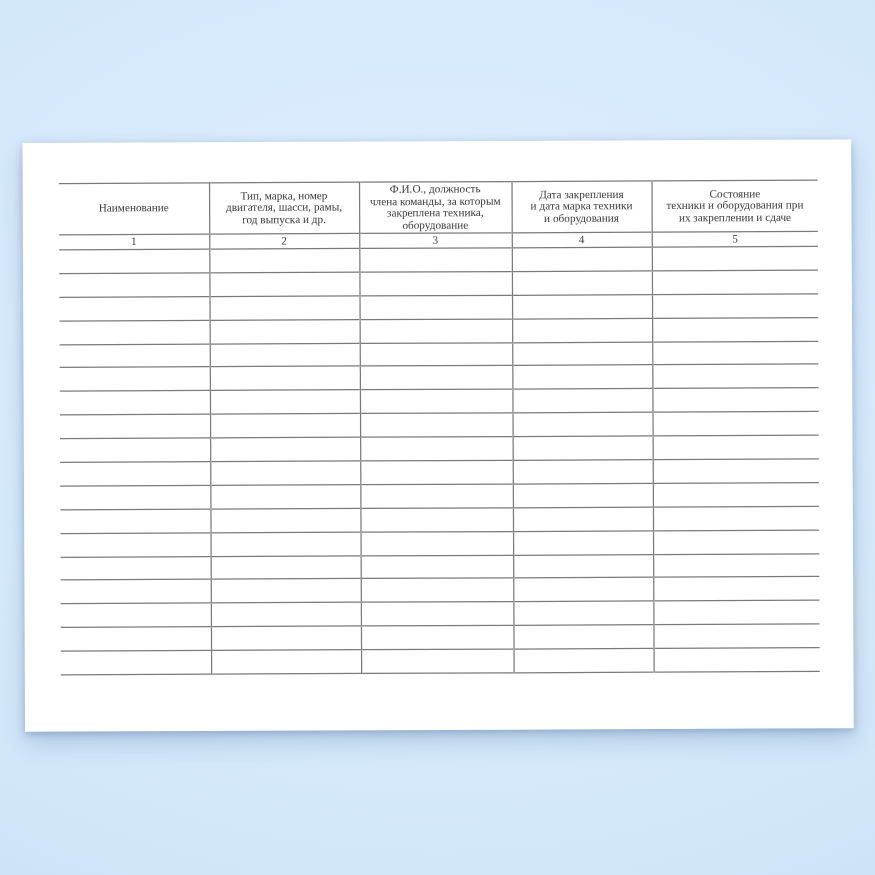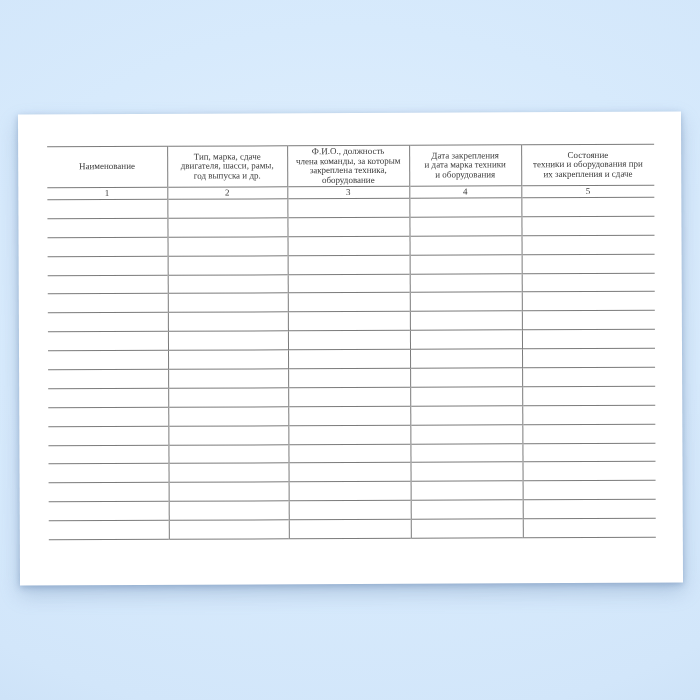--- a/index.html
+++ b/index.html
@@ -68,33 +68,33 @@
       <colgroup>
         <col style="width:120px">
         <col style="width:120px">
         <col style="width:122px">
         <col style="width:112px">
         <col style="width:133px">
       </colgroup>
       <thead>
         <tr>
           <th>Наименование</th>
-          <th>Тип, марка, сдаче
+          <th>Тип, марка, номер
 двигателя, шасси, рамы,
 год выпуска и др.</th>
           <th>Ф.И.О., должность
 члена команды, за которым
 закреплена техника,
 оборудование</th>
           <th>Дата закрепления
 и дата марка техники
 и оборудования</th>
           <th>Состояние
 техники и оборудования при
-их закрепления и сдаче</th>
+их закреплении и сдаче</th>
         </tr>
         <tr class="num-row">
           <td>1</td>
           <td>2</td>
           <td>3</td>
           <td>4</td>
           <td>5</td>
         </tr>
       </thead>
       <tbody>

